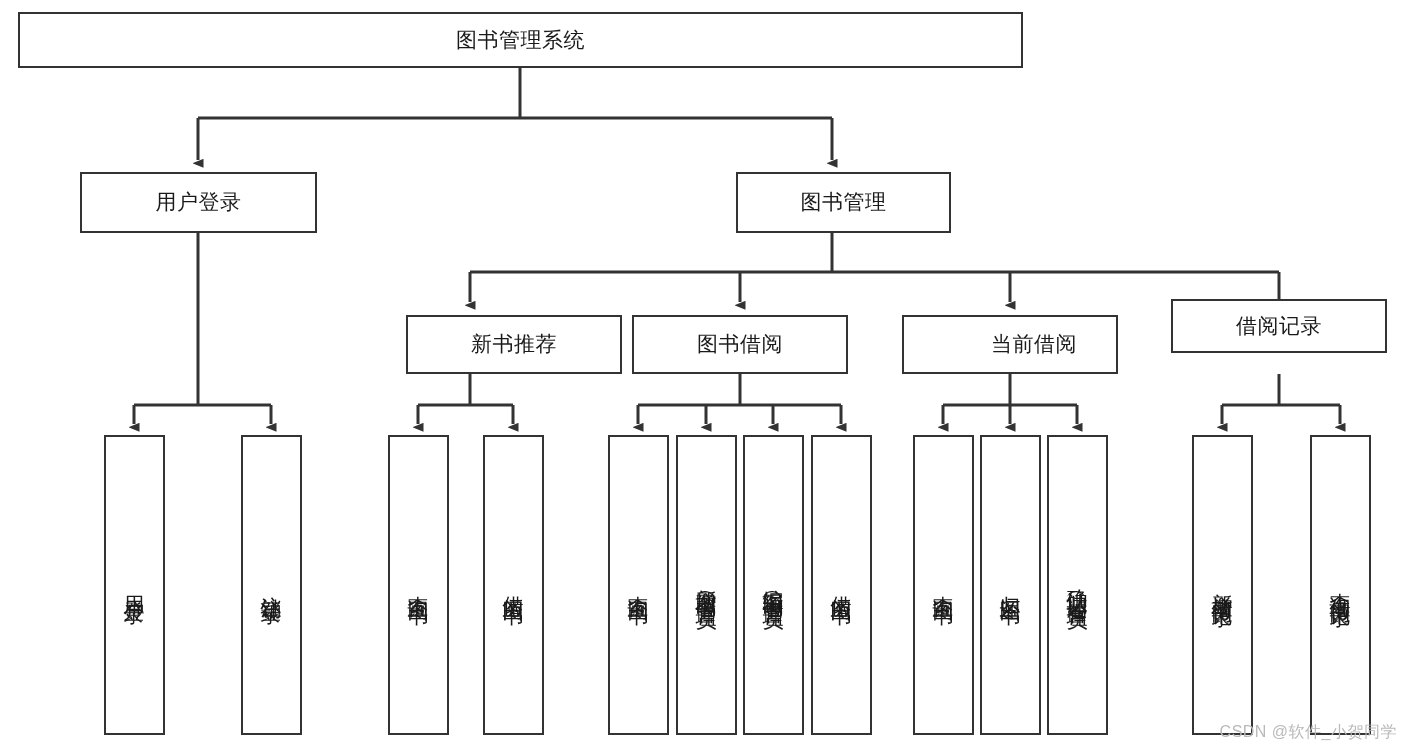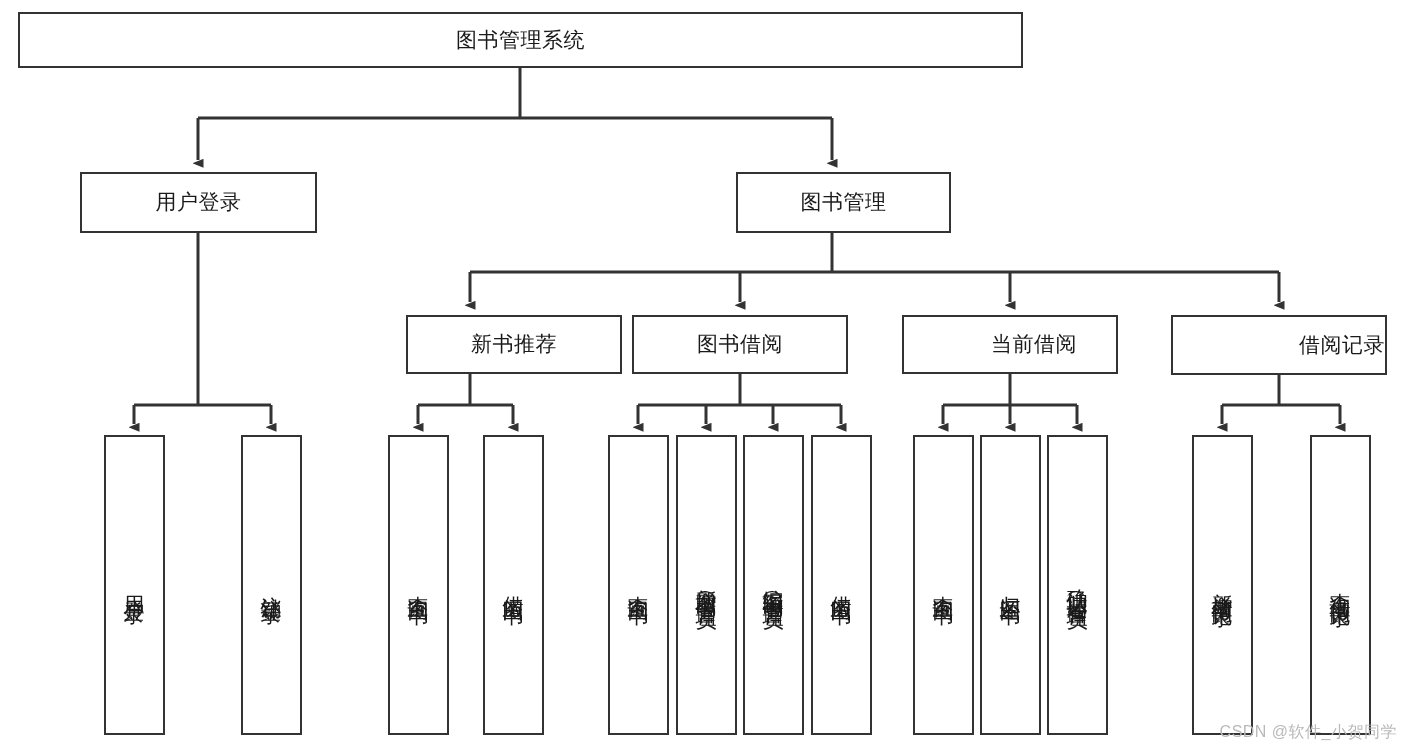--- a/index.html
+++ b/index.html
@@ -144,21 +144,21 @@
   </div>
 
   <div class="node horiz" style="left:632px; top:315px; width:216px; height:59px;">
     <span class="label">图书借阅</span>
   </div>
 
   <div class="node horiz" style="left:902px; top:315px; width:216px; height:59px;padding-left:48px;">
     <span class="label">当前借阅</span>
   </div>
 
-  <div class="node horiz" style="left:1171px; top:315px; width:216px; height:60px;justify-content:flex-end;">
+  <div class="node horiz" style="left:1171px; top:299px; width:216px; height:54px;">
     <span class="label">借阅记录</span>
   </div>
 
   <div class="node vert" style="left:104px; top:435px; width:61px; height:300px;">
     <span class="label">用户登录</span>
   </div>
 
   <div class="node vert" style="left:241px; top:435px; width:61px; height:300px;">
     <span class="label">注销登录</span>
   </div>

